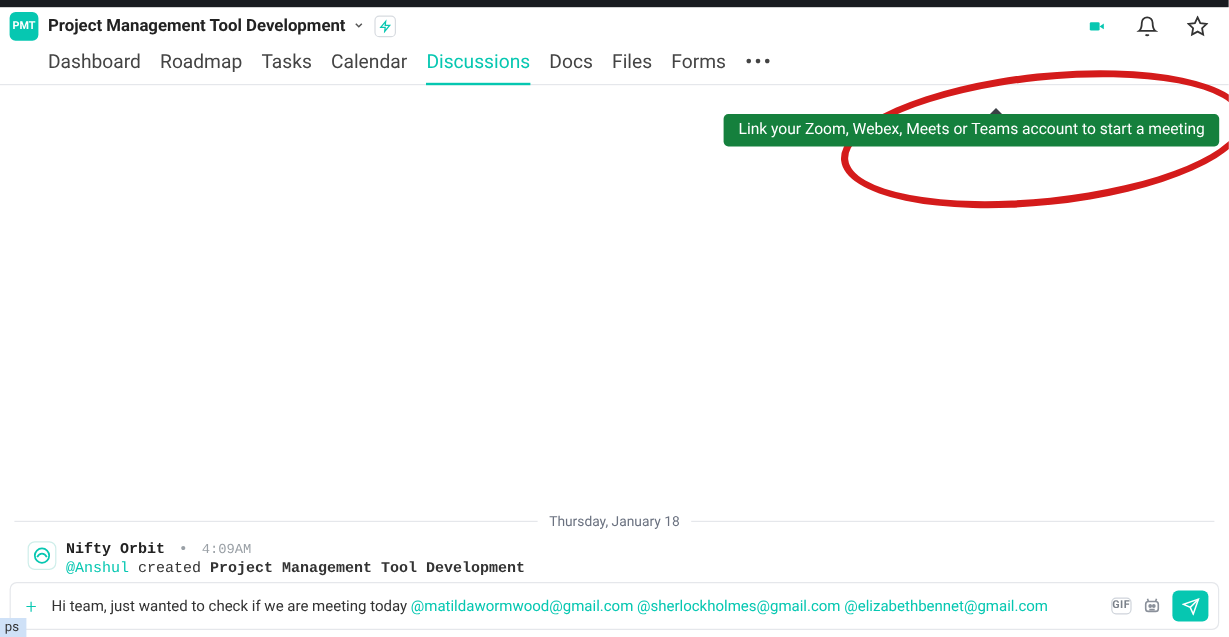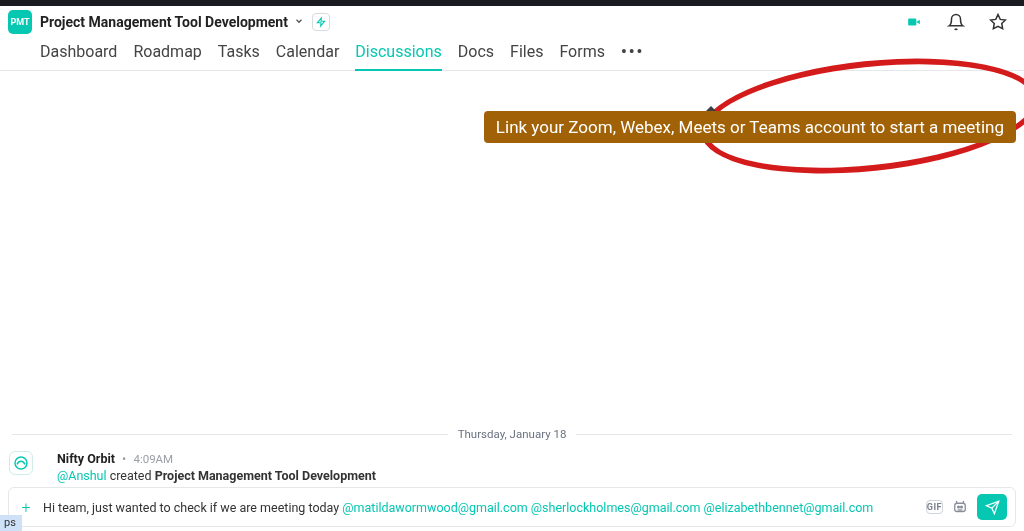--- a/index.html
+++ b/index.html
@@ -14,24 +14,24 @@
   .icon-btn { width: 24px; height: 24px; display: flex; align-items: center; justify-content: center; color: #333; cursor: pointer; }
   .video-ic svg { color: #06c7b1; }
   .tabs { display: flex; gap: 16px; padding: 4px 40px 0 40px; border-bottom: 1px solid #e5e7eb; font-size: 16px; color: #444; }
   .tab { padding: 4px 0 8px 0; cursor: pointer; }
   .tab.active { color: #06c7b1; border-bottom: 2px solid #06c7b1; margin-bottom: -1px; }
   .more-dots { letter-spacing: 2px; font-weight: 700; color: #444; padding-top:4px;}
   .workspace { position: relative; height: 370px; }
   .date-divider { position: absolute; bottom: 0; left: 0; right: 0; display: flex; align-items: center; gap: 10px; padding: 0 12px; }
   .date-line { flex: 1; height: 1px; background: #e5e7eb; }
   .date-text { font-size: 11.5px; color: #6b7280; }
-  .tooltip { position: absolute; top: 40px; right: 8px; background: #a16207; color: #fff; font-size: 17px; padding: 6px 12px; border-radius: 4px; white-space: nowrap; z-index: 5; }
+  .tooltip { position: absolute; top: 24px; right: 8px; background: #15803d; color: #fff; font-size: 13px; padding: 6px 12px; border-radius: 4px; white-space: nowrap; z-index: 5; }
   .tooltip::before { content: ""; position: absolute; top: -5px; left: 222px; border-left: 5px solid transparent; border-right: 5px solid transparent; border-bottom: 5px solid #3b3f45; }
   .ring { position: absolute; top: -10px; right: -16px; width: 340px; height: 110px; border: 6px solid #d41b1b; border-radius: 50%; transform: rotate(-6deg); pointer-events: none; z-index: 4; }
-  .msg-row { display: flex; align-items: flex-start; padding: 10px 12px 4px 9px; gap: 24px; }
+  .msg-row { display: flex; align-items: flex-start; padding: 10px 12px 4px 23px; gap: 8px; font-family: Liberation Mono, monospace; }
   .avatar { width: 24px; height: 24px; border-radius: 6px; border: 1px solid #cfeeea; display: flex; align-items: center; justify-content: center; background: #fff; }
   .avatar svg { color: #06c7b1; }
   .msg-meta { font-size: 12.5px; }
   .msg-author { font-weight: 700; color: #222; }
   .msg-dot { color: #9aa0a6; margin: 0 4px; }
   .msg-time { color: #9aa0a6; font-size: 11.5px; }
   .msg-body { font-size: 12.5px; color: #333; margin-top: 2px; }
   .mention { color: #06c7b1; }
   .bold { font-weight: 700; }
   .composer-wrap { position: relative; padding: 0 8px 4px 8px; }

